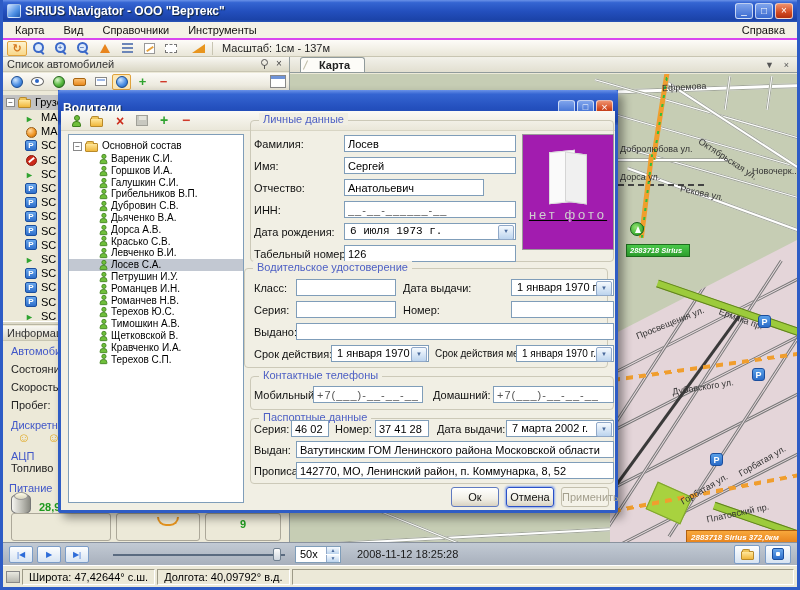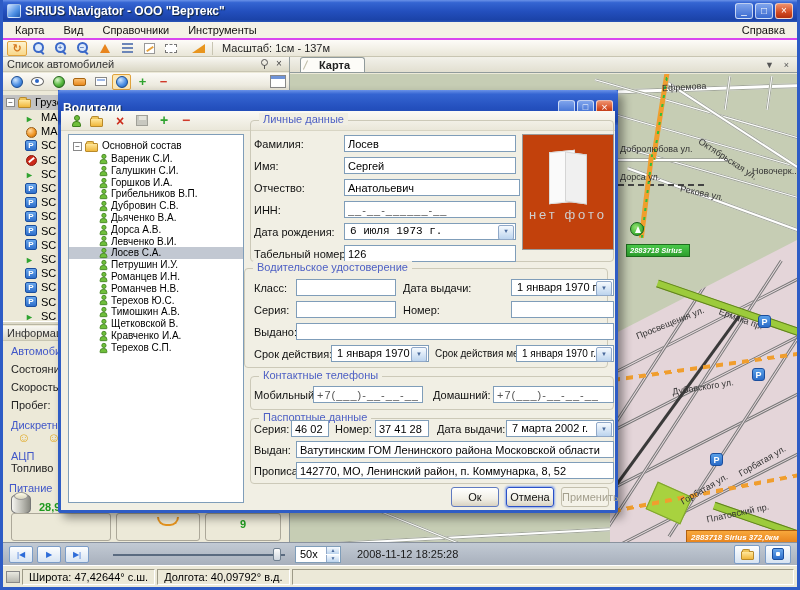--- a/index.html
+++ b/index.html
@@ -148,21 +148,21 @@
   .drow.selected{background:#C2C8D2;}
   .dname{overflow:hidden;}
   
   .grp{position:absolute;border:1px solid #CCC9B8;border-radius:4px;}
   .gt{position:absolute;top:-8px;left:8px;background:#F1EFE4;padding:0 4px;color:#4E60C4;}
   .flb{position:absolute;color:#111;}
   .fin{position:absolute;height:17px;border:1px solid #7F9DB9;background:#FFF;font:11px "Liberation Sans","DejaVu Sans",sans-serif;padding:0 3px;color:#000;}
   .fin.mask{color:#555;letter-spacing:1px;}
   .combo{position:absolute;height:17px;background:#FFF;border:1px solid #7F9DB9;line-height:15px;padding-left:5px;}
   .combo::after{content:"▼";font-size:6px;color:#4A6A9C;position:absolute;right:1px;top:1px;width:14px;height:13px;background:linear-gradient(#F6FAFE,#BCD4EE);border:1px solid #90A8C8;border-radius:2px;text-align:center;line-height:12px;}
-  .photo{position:absolute;left:461px;top:44px;width:92px;height:116px;background:#c2410c;border:1px solid #999;}
+  .photo{position:absolute;left:461px;top:44px;width:92px;height:116px;background:#a21caf;border:1px solid #999;text-decoration:underline;}
   .pfold{width:46px;height:52px;margin:16px auto 4px;position:relative;}
   .pfold::before{content:"";position:absolute;left:4px;top:0;width:24px;height:50px;background:#FAFAFA;border:1px solid #DCDCDC;transform:skewY(-6deg);}
   .pfold::after{content:"";position:absolute;left:20px;top:2px;width:20px;height:48px;background:#F0F0F0;border:1px solid #D5D5D5;transform:skewY(8deg);}
   .nophoto{text-align:center;color:#CFCFCF;font-size:13px;letter-spacing:3px;}
   .btn{position:absolute;width:48px;height:20px;font-size:11px;text-align:center;line-height:18px;border:1px solid #5F7AC0;border-radius:3px;background:linear-gradient(#FFFFFF,#F1EFE6 60%,#D8D2C2);color:#111;}
   .btn.focus{border-color:#2A50C8;box-shadow:0 0 2px 1px #8CA8E8;}
   .btn.disabled{color:#A39F8D;border-color:#C3BFAD;background:#F4F2E8;}
 </style>
 </head>
 <body>
@@ -524,48 +524,52 @@
       </div>
       <div>
 
           <div class="drow">
             <span class="person"></span>
             <span class="dname">Вареник С.И.</span>
           </div>
 
           <div class="drow">
             <span class="person"></span>
+            <span class="dname">Горшков И.А.</span>
+          </div>
+
+          <div class="drow">
+            <span class="person"></span>
             <span class="dname">Галушкин С.И.</span>
           </div>
 
           <div class="drow">
             <span class="person"></span>
-            <span class="dname">Горшков И.А.</span>
-          </div>
-
-          <div class="drow">
-            <span class="person"></span>
             <span class="dname">Грибельников В.П.</span>
           </div>
 
           <div class="drow">
             <span class="person"></span>
             <span class="dname">Дубровин С.В.</span>
           </div>
 
           <div class="drow">
             <span class="person"></span>
             <span class="dname">Дьяченко В.А.</span>
           </div>
 
           <div class="drow">
             <span class="person"></span>
             <span class="dname">Дорса А.В.</span>
           </div>
 
+          <div class="drow">
+            <span class="person"></span>
+            <span class="dname">Красько С.В.</span>
+          </div>
 
           <div class="drow">
             <span class="person"></span>
             <span class="dname">Левченко В.И.</span>
           </div>
 
           <div class="drow selected">
             <span class="person"></span>
             <span class="dname">Лосев С.А.</span>
           </div>
@@ -615,21 +619,21 @@
     </div>
 
     <div class="grp" style="left:189px;top:30px;width:364px;height:142px;">
       <span class="gt">Личные данные</span>
     </div>
     <span class="flb" style="left:193px;top:48px;">Фамилия:</span>
     <input class="fin" style="left: 283px; top: 45px; width: 172px;" readonly="" value="Лосев">
     <span class="flb" style="left:193px;top:70px;">Имя:</span>
     <input class="fin" style="left: 283px; top: 67px; width: 172px;" readonly="" value="Сергей">
     <span class="flb" style="left:193px;top:92px;">Отчество:</span>
-    <input class="fin" style="left: 283px; top: 89px; width: 176px;" readonly="" value="Анатольевич">
+    <input class="fin" style="left: 283px; top: 89px; width: 140px;" readonly="" value="Анатольевич">
     <span class="flb" style="left:193px;top:114px;">ИНН:</span>
     <input class="fin mask" style="left: 283px; top: 111px; width: 172px;" readonly="" value="__-__-______-__">
     <span class="flb" style="left:193px;top:136px;">Дата рождения:</span>
     <span class="combo" style="left:283px;top:133px;width:172px;font-family:Liberation Mono, monospace;">6  июля  1973 г.</span>
     <span class="flb" style="left:193px;top:158px;">Табельный номер:</span>
     <input class="fin" style="left: 283px; top: 155px; width: 172px;" readonly="" value="126">
     <div class="photo">
       <div class="pfold"></div>
       <div class="nophoto">нет фото</div>
     </div>

